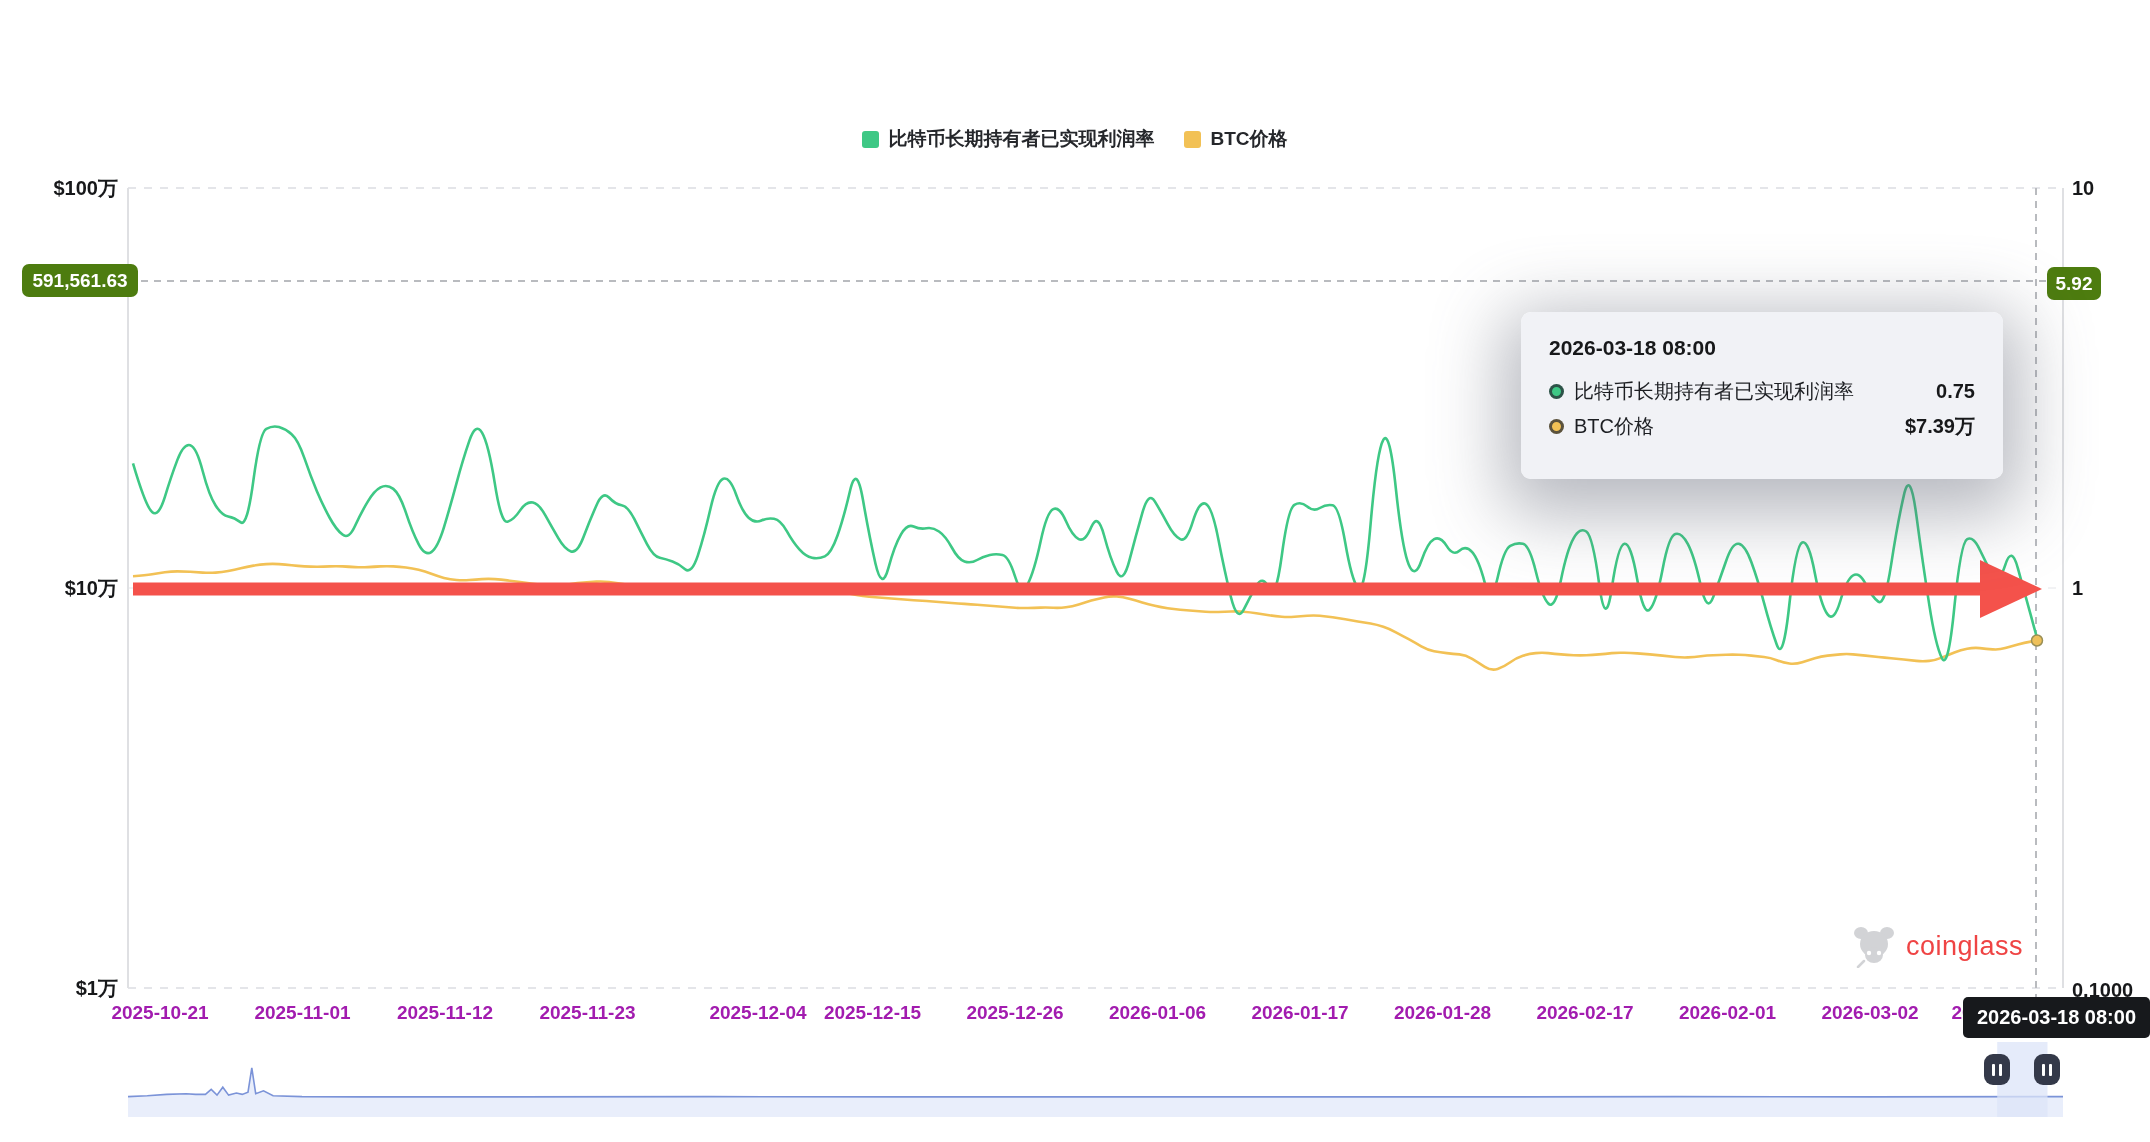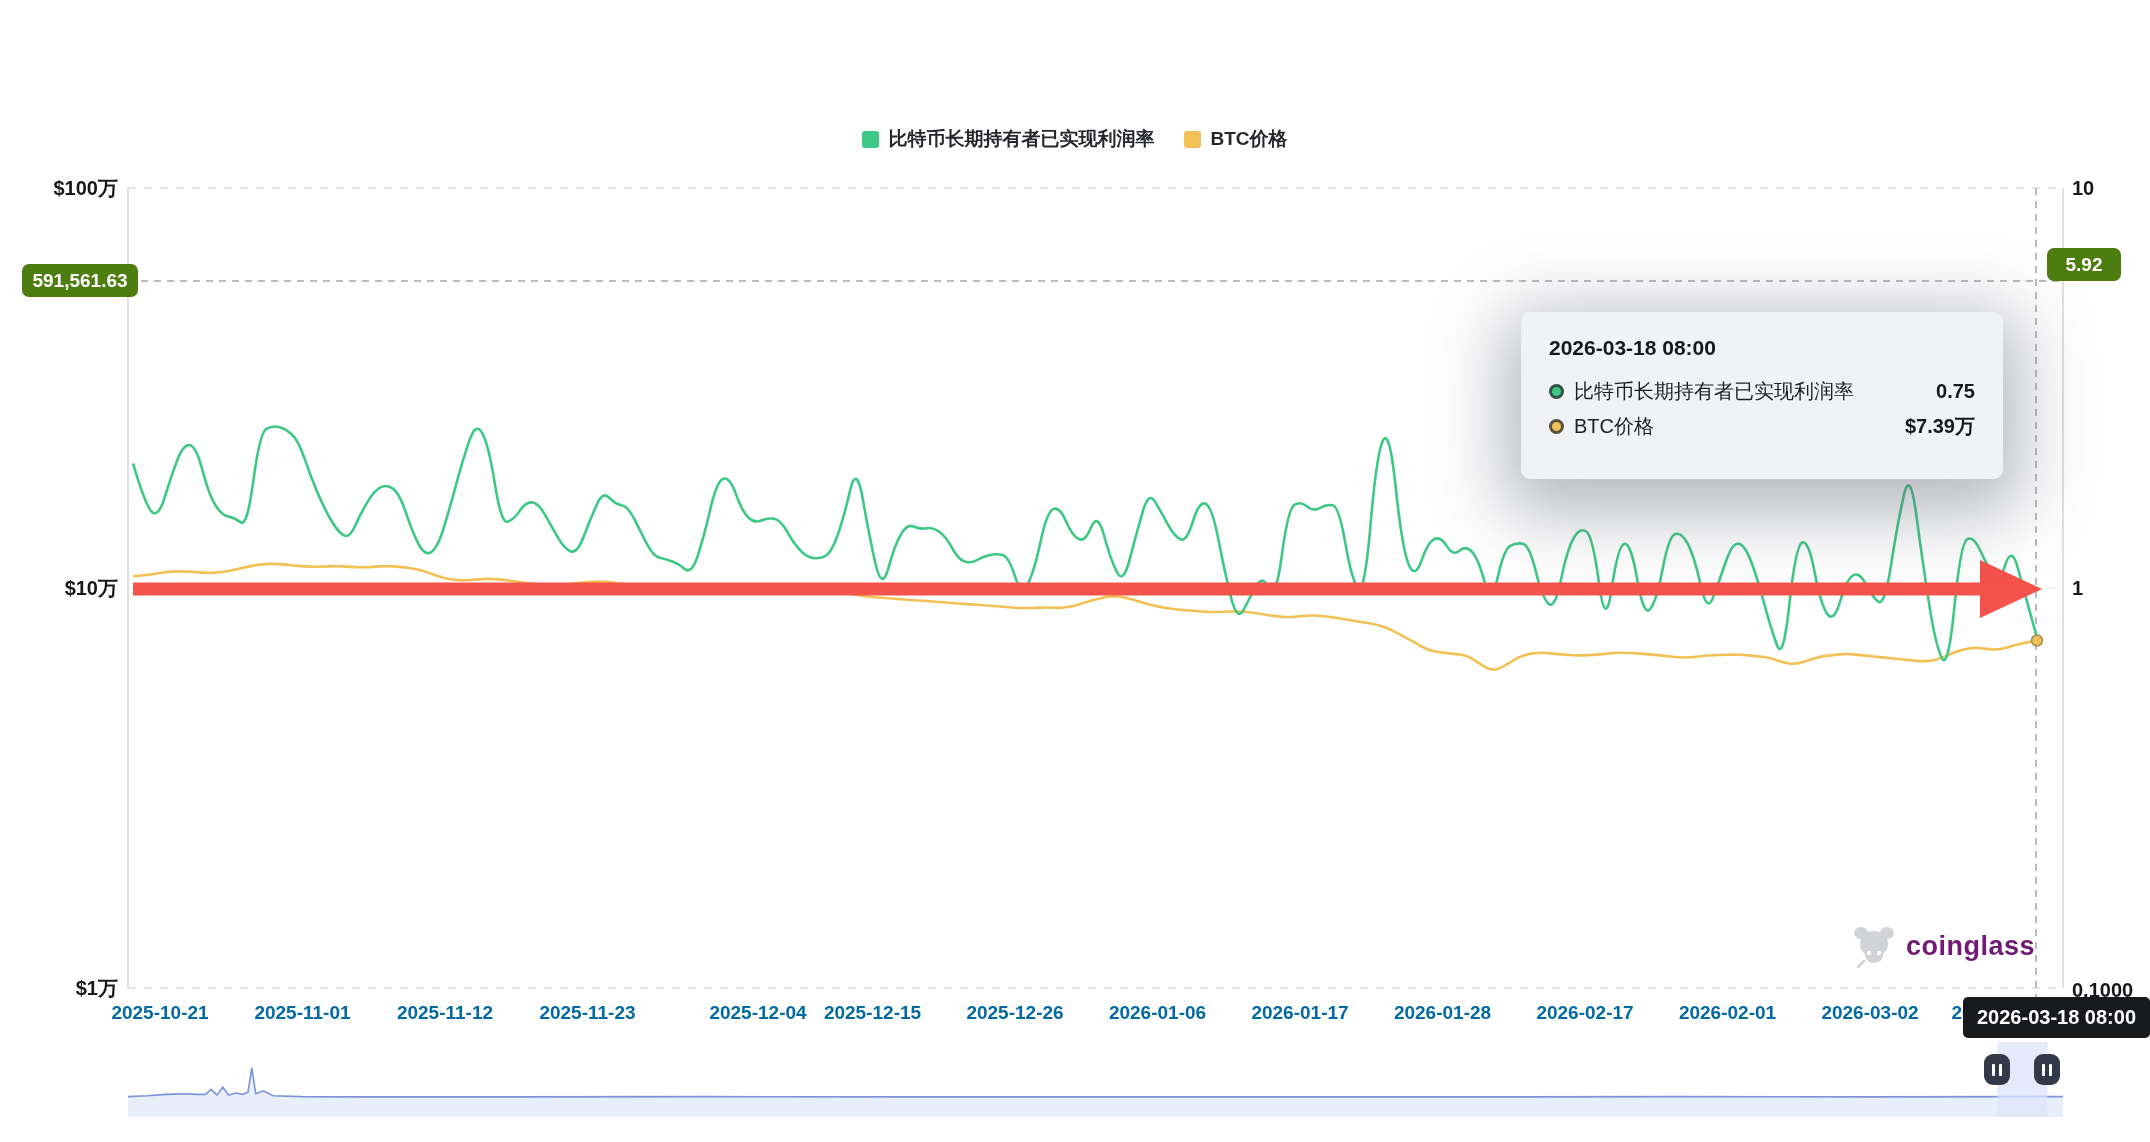--- a/index.html
+++ b/index.html
@@ -8,39 +8,39 @@
   .abs{position:absolute;}
   #page-title{left:24px;top:40px;font-size:30px;font-weight:700;letter-spacing:.5px;}
   #legend{left:0;right:0;top:126px;display:flex;justify-content:center;gap:30px;}
   .legend-item{display:flex;align-items:center;gap:9px;cursor:pointer;}
   .legend-swatch{width:17px;height:17px;border-radius:3px;}
   .legend-label{font-size:19px;font-weight:600;color:#25272b;}
   .yaxis-label{font-size:20px;font-weight:600;color:#17181a;line-height:20px;}
   .yaxis-left{left:0;width:118px;text-align:right;}
   .yaxis-right{left:2072px;text-align:left;}
   .xaxis-label{position:absolute;top:0;transform:translateX(-50%);font-size:19px;font-weight:600;
-               color:#0369a1;white-space:nowrap;}
+               color:#a21caf;white-space:nowrap;}
   #x-axis-labels{left:0;top:1002px;width:2150px;height:28px;}
   .cross-badge{height:33px;border-radius:7px;background:#4d7c0f;color:#fff;font-size:19px;
                font-weight:700;display:flex;align-items:center;justify-content:center;}
   #crosshair-badge-left{left:22px;top:264px;width:116px;}
-  #crosshair-badge-right{left:2047px;top:248px;width:74px;}
+  #crosshair-badge-right{left:2047px;top:267px;width:54px;}
   #time-badge{left:1963px;top:997px;height:41px;padding:0 14px;background:#17191c;color:#fff;
               font-size:20px;font-weight:700;border-radius:5px;display:flex;align-items:center;
               justify-content:center;white-space:nowrap;}
   #tooltip{left:1521px;top:312px;width:482px;height:167px;border-radius:10px;
            background:rgba(241,242,246,.97);box-shadow:0 18px 70px 18px rgba(95,100,115,.45);
            padding:24px 28px;box-sizing:border-box;}
   #tooltip-time{font-size:21px;font-weight:700;margin-bottom:18px;}
   .tt-row{display:flex;align-items:center;gap:10px;font-size:20px;margin-top:8px;}
   .tt-marker{width:15px;height:15px;border-radius:50%;border:3px solid rgba(40,44,52,.75);box-sizing:border-box;}
   .tt-label{color:#1c1e22;font-weight:500;}
   .tt-value{margin-left:auto;font-weight:700;}
   #watermark{left:1852px;top:924px;display:flex;align-items:center;gap:10px;}
-  #watermark-text{font-size:27px;font-weight:700;color:#701a75;letter-spacing:.5px;}
+  #watermark-text{font-size:27px;font-weight:400;color:#ef4444;letter-spacing:.5px;}
   .nav-handle{position:absolute;width:26px;height:31px;border-radius:9px;background:#343949;
               display:flex;align-items:center;justify-content:center;gap:4px;cursor:ew-resize;}
   .nav-handle span{display:block;width:3px;height:12px;background:#fff;border-radius:1px;}
   svg{display:block;}
 </style>
 </head>
 <body>
 
 <div id="app">
 

